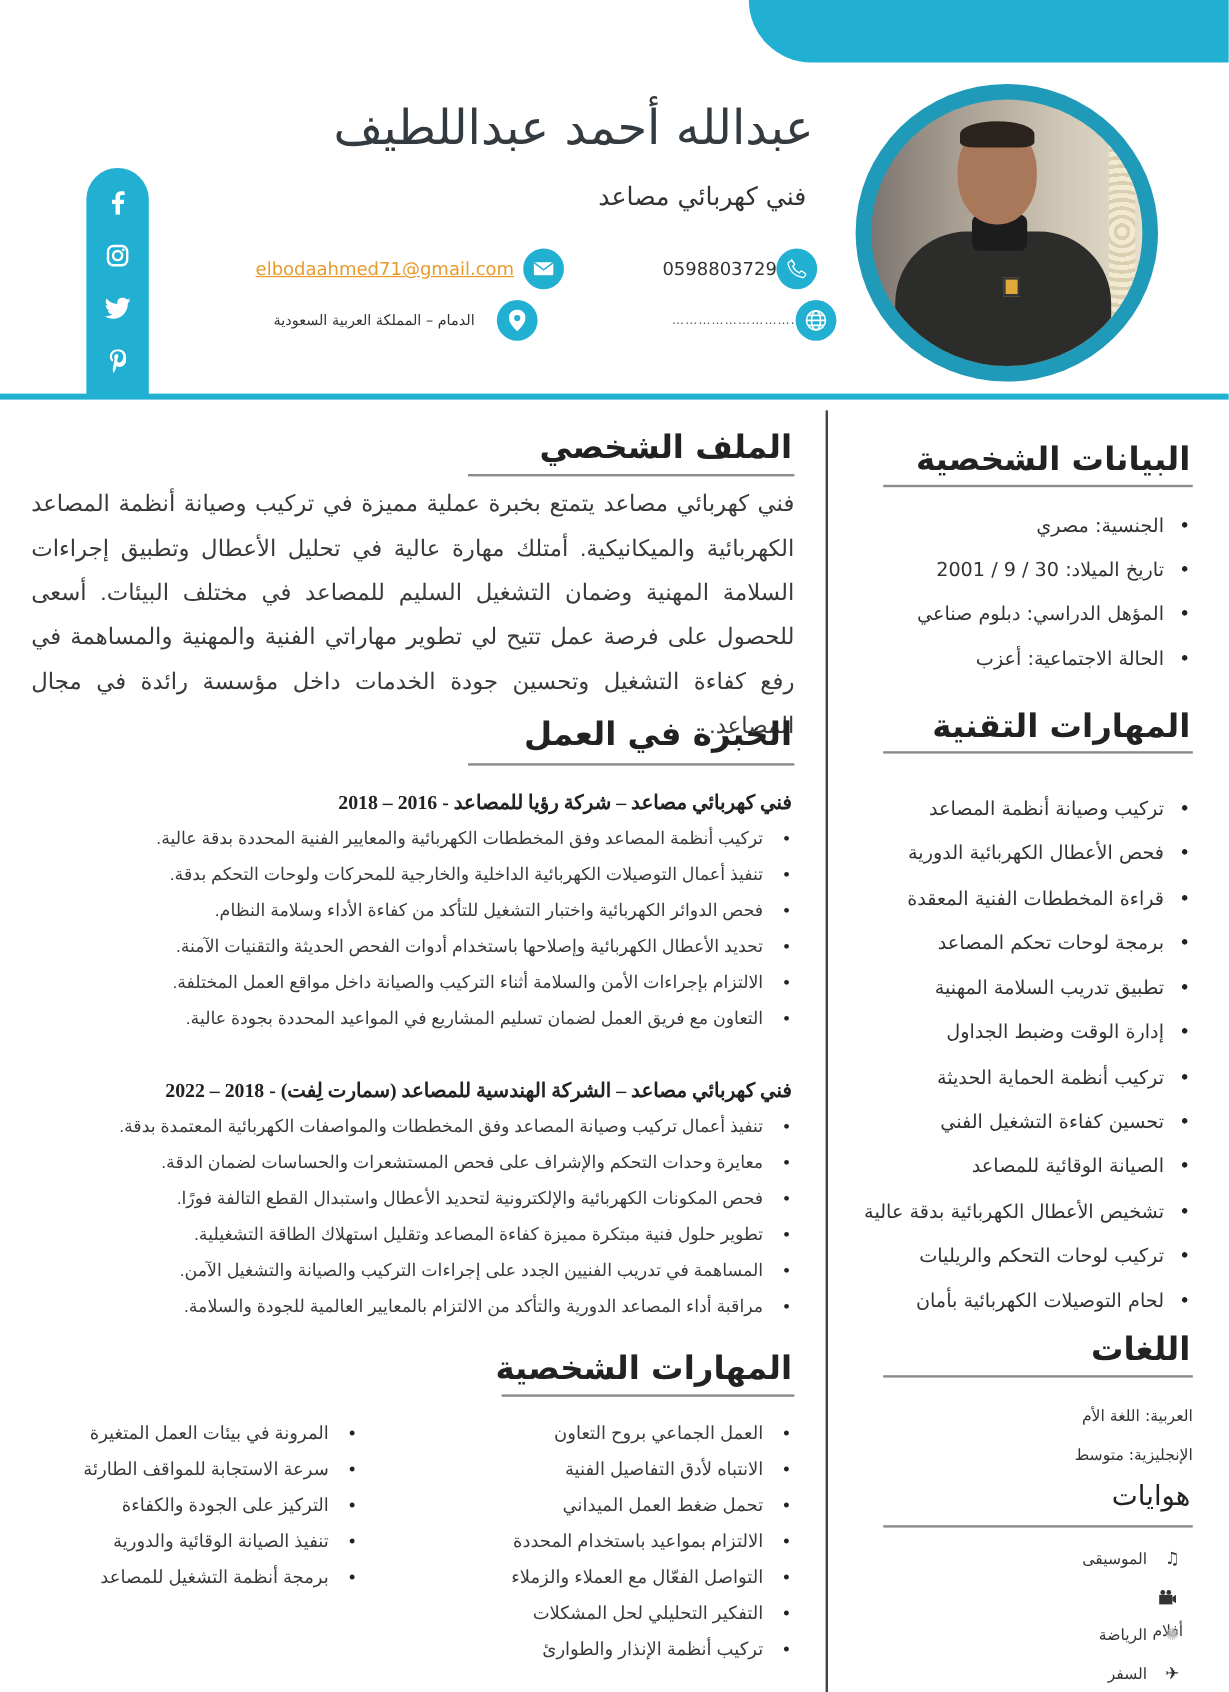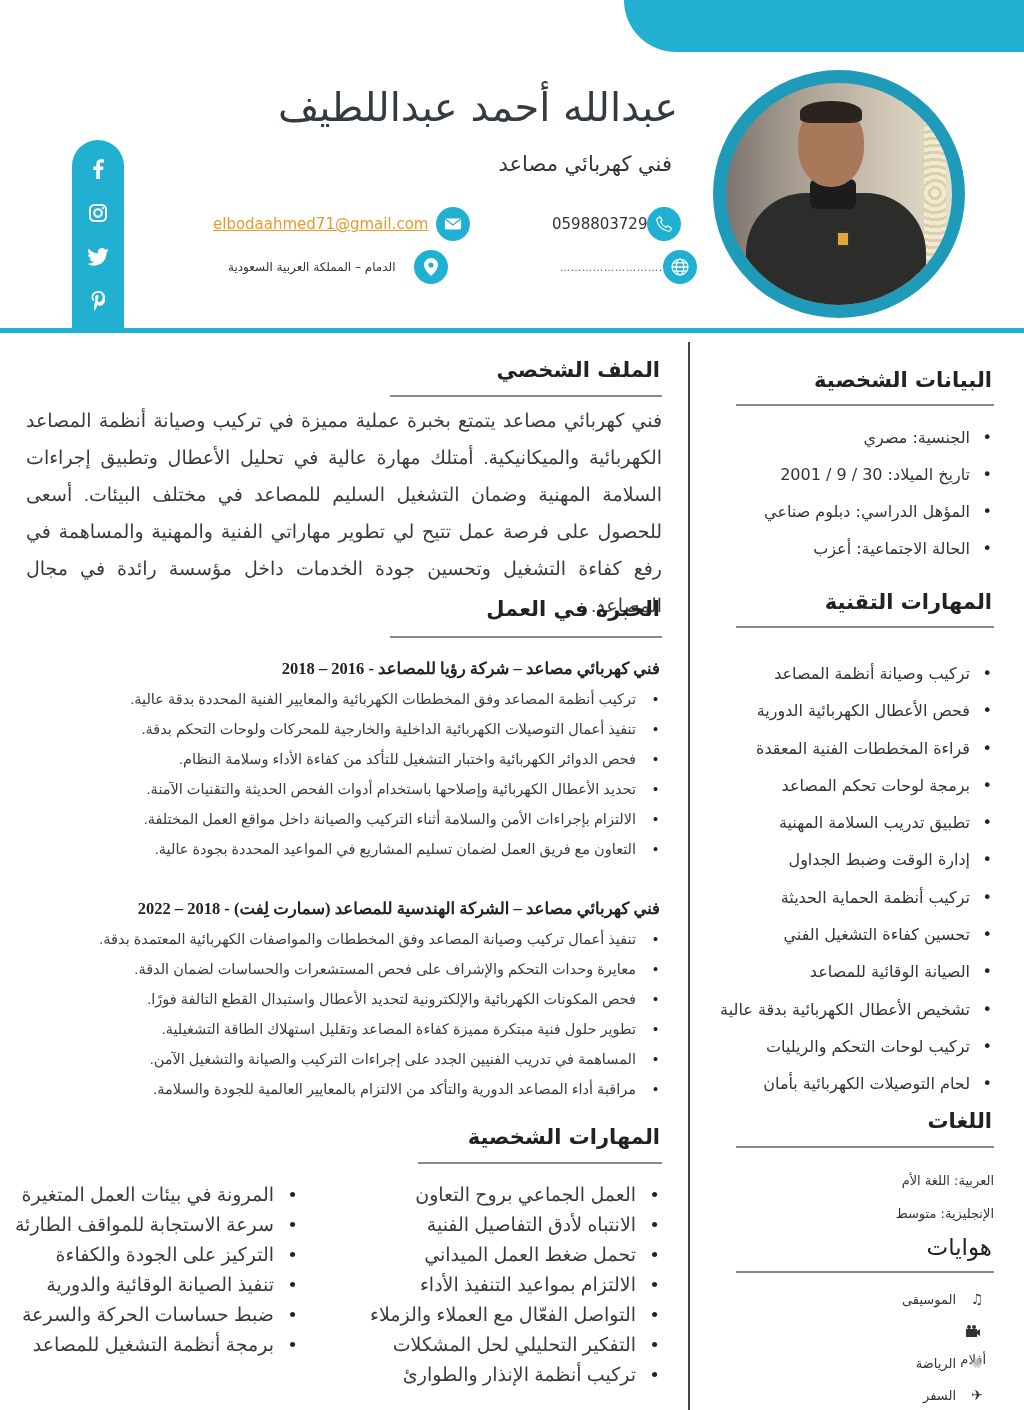--- a/index.html
+++ b/index.html
@@ -46,21 +46,21 @@
     .contact { position: absolute; display: flex; align-items: center; direction: ltr; }
     .c-circle { width: 34px; height: 34px; border-radius: 50%; background: #22b0d2; color: #fff; display: flex; align-items: center; justify-content: center; cursor: pointer; }
     .contact .txt { font-size: 15px; color: #333; white-space: nowrap; }
     .contact .email { color: #e89a2a; text-decoration: underline; font-size: 15px; }
     .contact .small { font-size: 12px; direction: rtl; }
     .contact .dots { font-size: 10px; color: #555; letter-spacing: 1px; }
 
     .vdivider { position: absolute; left: 688px; top: 342px; width: 2px; height: 1068px; background: #444; }
 
     .sec-title {
-      position: absolute; font-weight: bold; font-size: 21px; color: #222; direction: rtl; white-space: nowrap;
+      position: absolute; font-weight: bold; font-size: 27px; color: #222; direction: rtl; white-space: nowrap;
       font-family: "DejaVu Sans", sans-serif;
     }
     .sec-rule { position: absolute; height: 2px; background: #8a8a8a; }
 
     .rtl { direction: rtl; text-align: right; }
     .profile-text {
       position: absolute; left: 26px; width: 636px; top: 402px; font-size: 19px; line-height: 37px;
       text-align: justify; text-align-last: right; color: #3a3a3a; font-family: "Liberation Sans", sans-serif;
     }
 
@@ -76,21 +76,21 @@
 
     .side-list { right: 30px; font-size: 16px; font-family: "DejaVu Sans", sans-serif; color: #333; }
     .side-list li { height: 37px; line-height: 37px; }
     .tech-list li { height: 37.3px; }
 
     .lang { position: absolute; right: 30px; font-size: 13px; direction: rtl; white-space: nowrap; color: #333; }
 
     .hobby { position: absolute; right: 38px; display: flex; align-items: center; gap: 12px; direction: rtl; font-size: 13px; color: #333; }
     .hobby .h-icon { width: 18px; height: 18px; display: flex; align-items: center; justify-content: center; color: #333; font-size: 14px; }
 
-    .soft-list { font-size: 19px; }
+    .soft-list { font-size: 15px; }
     .soft-list li { height: 30px; line-height: 30px; }
   </style>
 </head>
 <body>
 
 <div class="top-band"></div>
 <div class="header-rule"></div>
 
 <div class="social-bar">
   <span class="s-icon">
@@ -254,25 +254,24 @@
   <li>مراقبة أداء المصاعد الدورية والتأكد من الالتزام بالمعايير العالمية للجودة والسلامة.</li>
 </ul>
 
 <div class="sec-title" style="right:364px; top:1125px;">المهارات الشخصية</div>
 <div class="sec-rule" style="left:418px; width:244px; top:1162px;"></div>
 
 <ul class="bullets soft-list" style="right:364px; top:1180px;">
   <li>العمل الجماعي بروح التعاون</li>
   <li>الانتباه لأدق التفاصيل الفنية</li>
   <li>تحمل ضغط العمل الميداني</li>
-  <li>الالتزام بمواعيد التنفيذ الأداء</li>
+  <li>الالتزام بمواعيد باستخدام المحددة</li>
   <li>التواصل الفعّال مع العملاء والزملاء</li>
   <li>التفكير التحليلي لحل المشكلات</li>
   <li>تركيب أنظمة الإنذار والطوارئ</li>
 </ul>
 <ul class="bullets soft-list" style="right:726px; top:1180px;">
   <li>المرونة في بيئات العمل المتغيرة</li>
   <li>سرعة الاستجابة للمواقف الطارئة</li>
   <li>التركيز على الجودة والكفاءة</li>
   <li>تنفيذ الصيانة الوقائية والدورية</li>
-  <li>ضبط حساسات الحركة والسرعة</li>
   <li>برمجة أنظمة التشغيل للمصاعد</li>
 </ul>
 
 </body></html>

